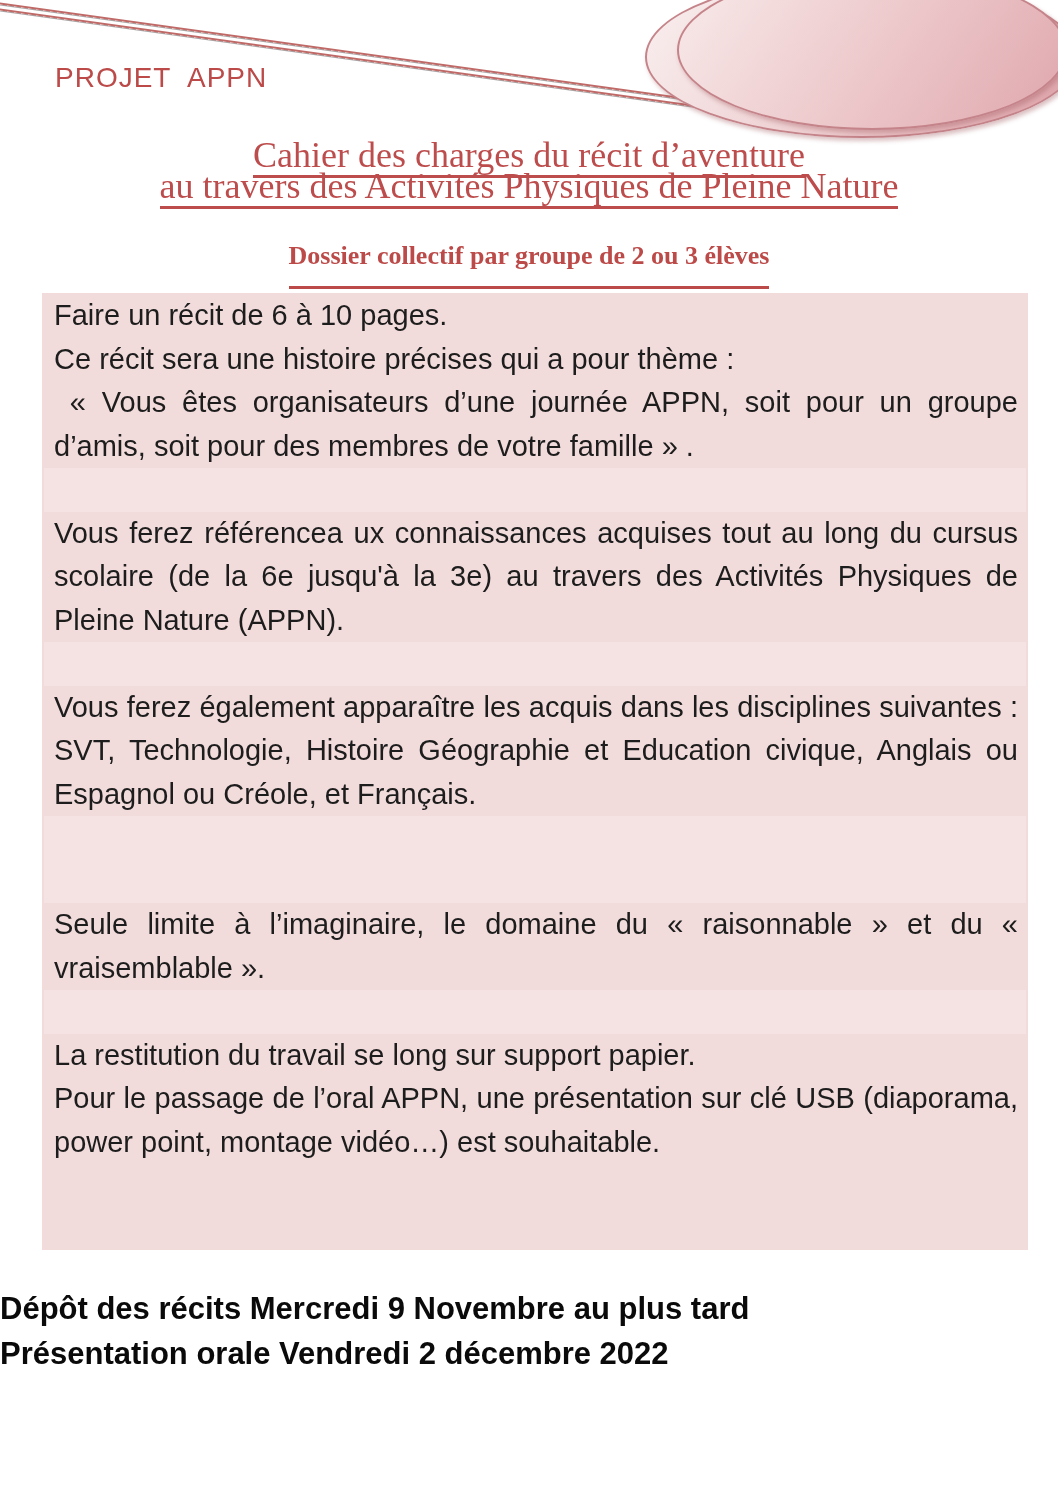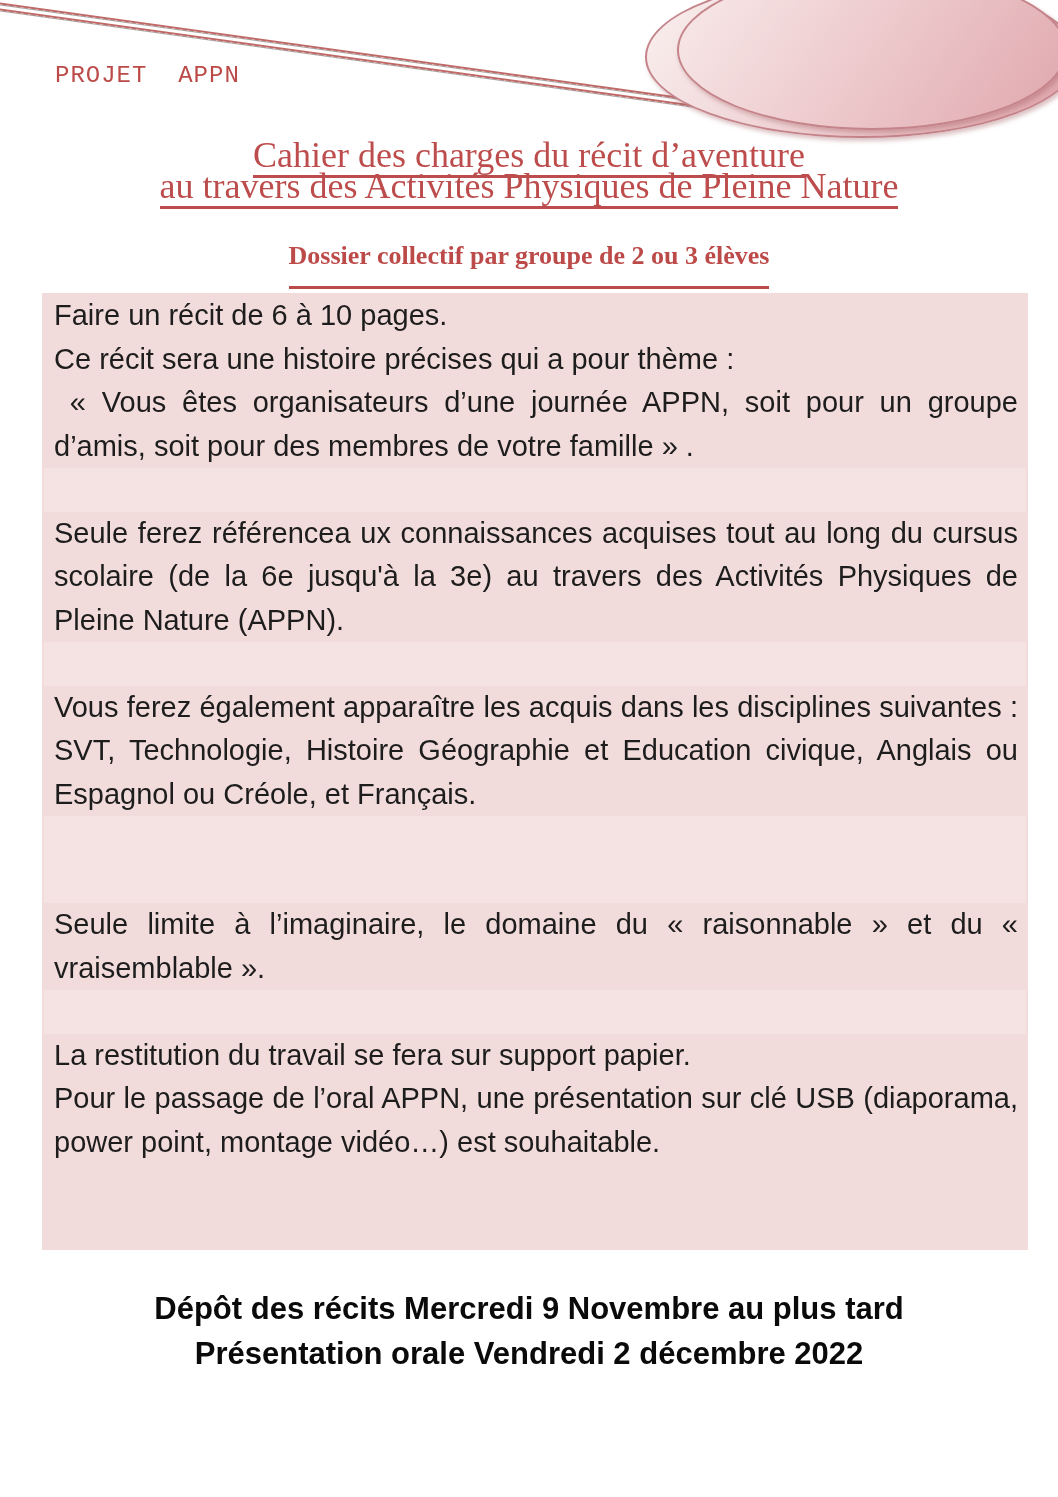--- a/index.html
+++ b/index.html
@@ -33,21 +33,21 @@
     left:697px;top:42px;width:266px;height:74px;z-index:4;
     background:linear-gradient(125deg,#fcf6f6 15%,#f3d8da 70%,#eecace 100%);
     display:flex;align-items:center;justify-content:center;
   }
   .logo-text{
     font-family:"Liberation Serif",serif;font-weight:bold;color:#0d0d0d;
     font-size:25px;line-height:28px;text-align:center;letter-spacing:.5px;
   }
   .project{
     position:absolute;left:55px;top:62px;z-index:5;
-    font-family:Liberation Mono, monospace;font-size:24px;color:#bb4a48;
+    font-family:Liberation Sans, sans-serif;font-size:28px;color:#bb4a48;
     white-space:pre;letter-spacing:1px;
   }
   .title-line{
     position:absolute;left:0;width:100%;text-align:center;z-index:5;
     font-family:"Liberation Serif",serif;font-size:36px;color:#bd4c4c;
   }
   .title-line.t1{top:134px;}
   .title-line.t2{top:165px;}
   .title-line .u{border-bottom:3px solid #bd4c4c;padding-bottom:0;}
   .subtitle-line{
@@ -63,21 +63,21 @@
   }
   .para{
     font-size:29px;line-height:43.5px;color:#1d1d1d;text-align:left;
     margin:0;
   }
   .para.just{text-align:justify;text-align-last:left;}
   .para.spacer{height:43.5px;background:rgba(255,255,255,.22);
     margin-left:-10px;margin-right:-8px;}
   
   .footer{
-    position:absolute;left:0;top:1286px;width:100%;text-align:center;z-index:5;
+    position:absolute;left:0;top:1286px;width:100%;text-align:left;z-index:5;
     font-weight:bold;font-size:31px;line-height:45px;color:#0a0a0a;
   }
 </style>
 </head>
 <body>
 
 <div class="page">
 
   <div class="ribbon l1"></div>
   <div class="ribbon l2"></div>
@@ -96,28 +96,28 @@
 
   <div class="subtitle-line">
     <span class="u">Dossier collectif par groupe de 2 ou 3 élèves</span>
   </div>
 
   <div class="body-block" id="body-block">
       <div class="para">Faire un récit de 6 à 10 pages.</div>
       <div class="para">Ce récit sera une histoire précises qui a pour thème :</div>
       <div class="para just">&nbsp;« Vous êtes organisateurs d’une journée APPN, soit pour un groupe d’amis, soit pour des membres de votre famille » .</div>
       <div class="para spacer"></div>
-      <div class="para just">Seule ferez référencea ux connaissances acquises tout au long du cursus scolaire (de la 6e jusqu'à la 3e) au travers des Activités Physiques de Pleine Nature (APPN).</div>
+      <div class="para just">Vous ferez référencea ux connaissances acquises tout au long du cursus scolaire (de la 6e jusqu'à la 3e) au travers des Activités Physiques de Pleine Nature (APPN).</div>
       <div class="para spacer"></div>
       <div class="para just">Vous ferez également apparaître les acquis dans les disciplines suivantes : SVT, Technologie, Histoire Géographie et Education civique, Anglais ou Espagnol ou Créole, et Français.</div>
       <div class="para spacer"></div>
       <div class="para spacer"></div>
       <div class="para just">Seule limite à l’imaginaire, le domaine du « raisonnable » et du « vraisemblable ».</div>
       <div class="para spacer"></div>
-      <div class="para">La restitution du travail se fera sur support papier.</div>
+      <div class="para">La restitution du travail se long sur support papier.</div>
       <div class="para just">Pour le passage de l’oral APPN, une présentation sur clé USB (diaporama, power point, montage vidéo…) est souhaitable.</div>
     </div>
 
   <div class="footer">
     <div>Dépôt des récits Mercredi 9 Novembre au plus tard</div>
     <div>Présentation orale Vendredi 2 décembre 2022</div>
   </div>
 
 </div>
 

